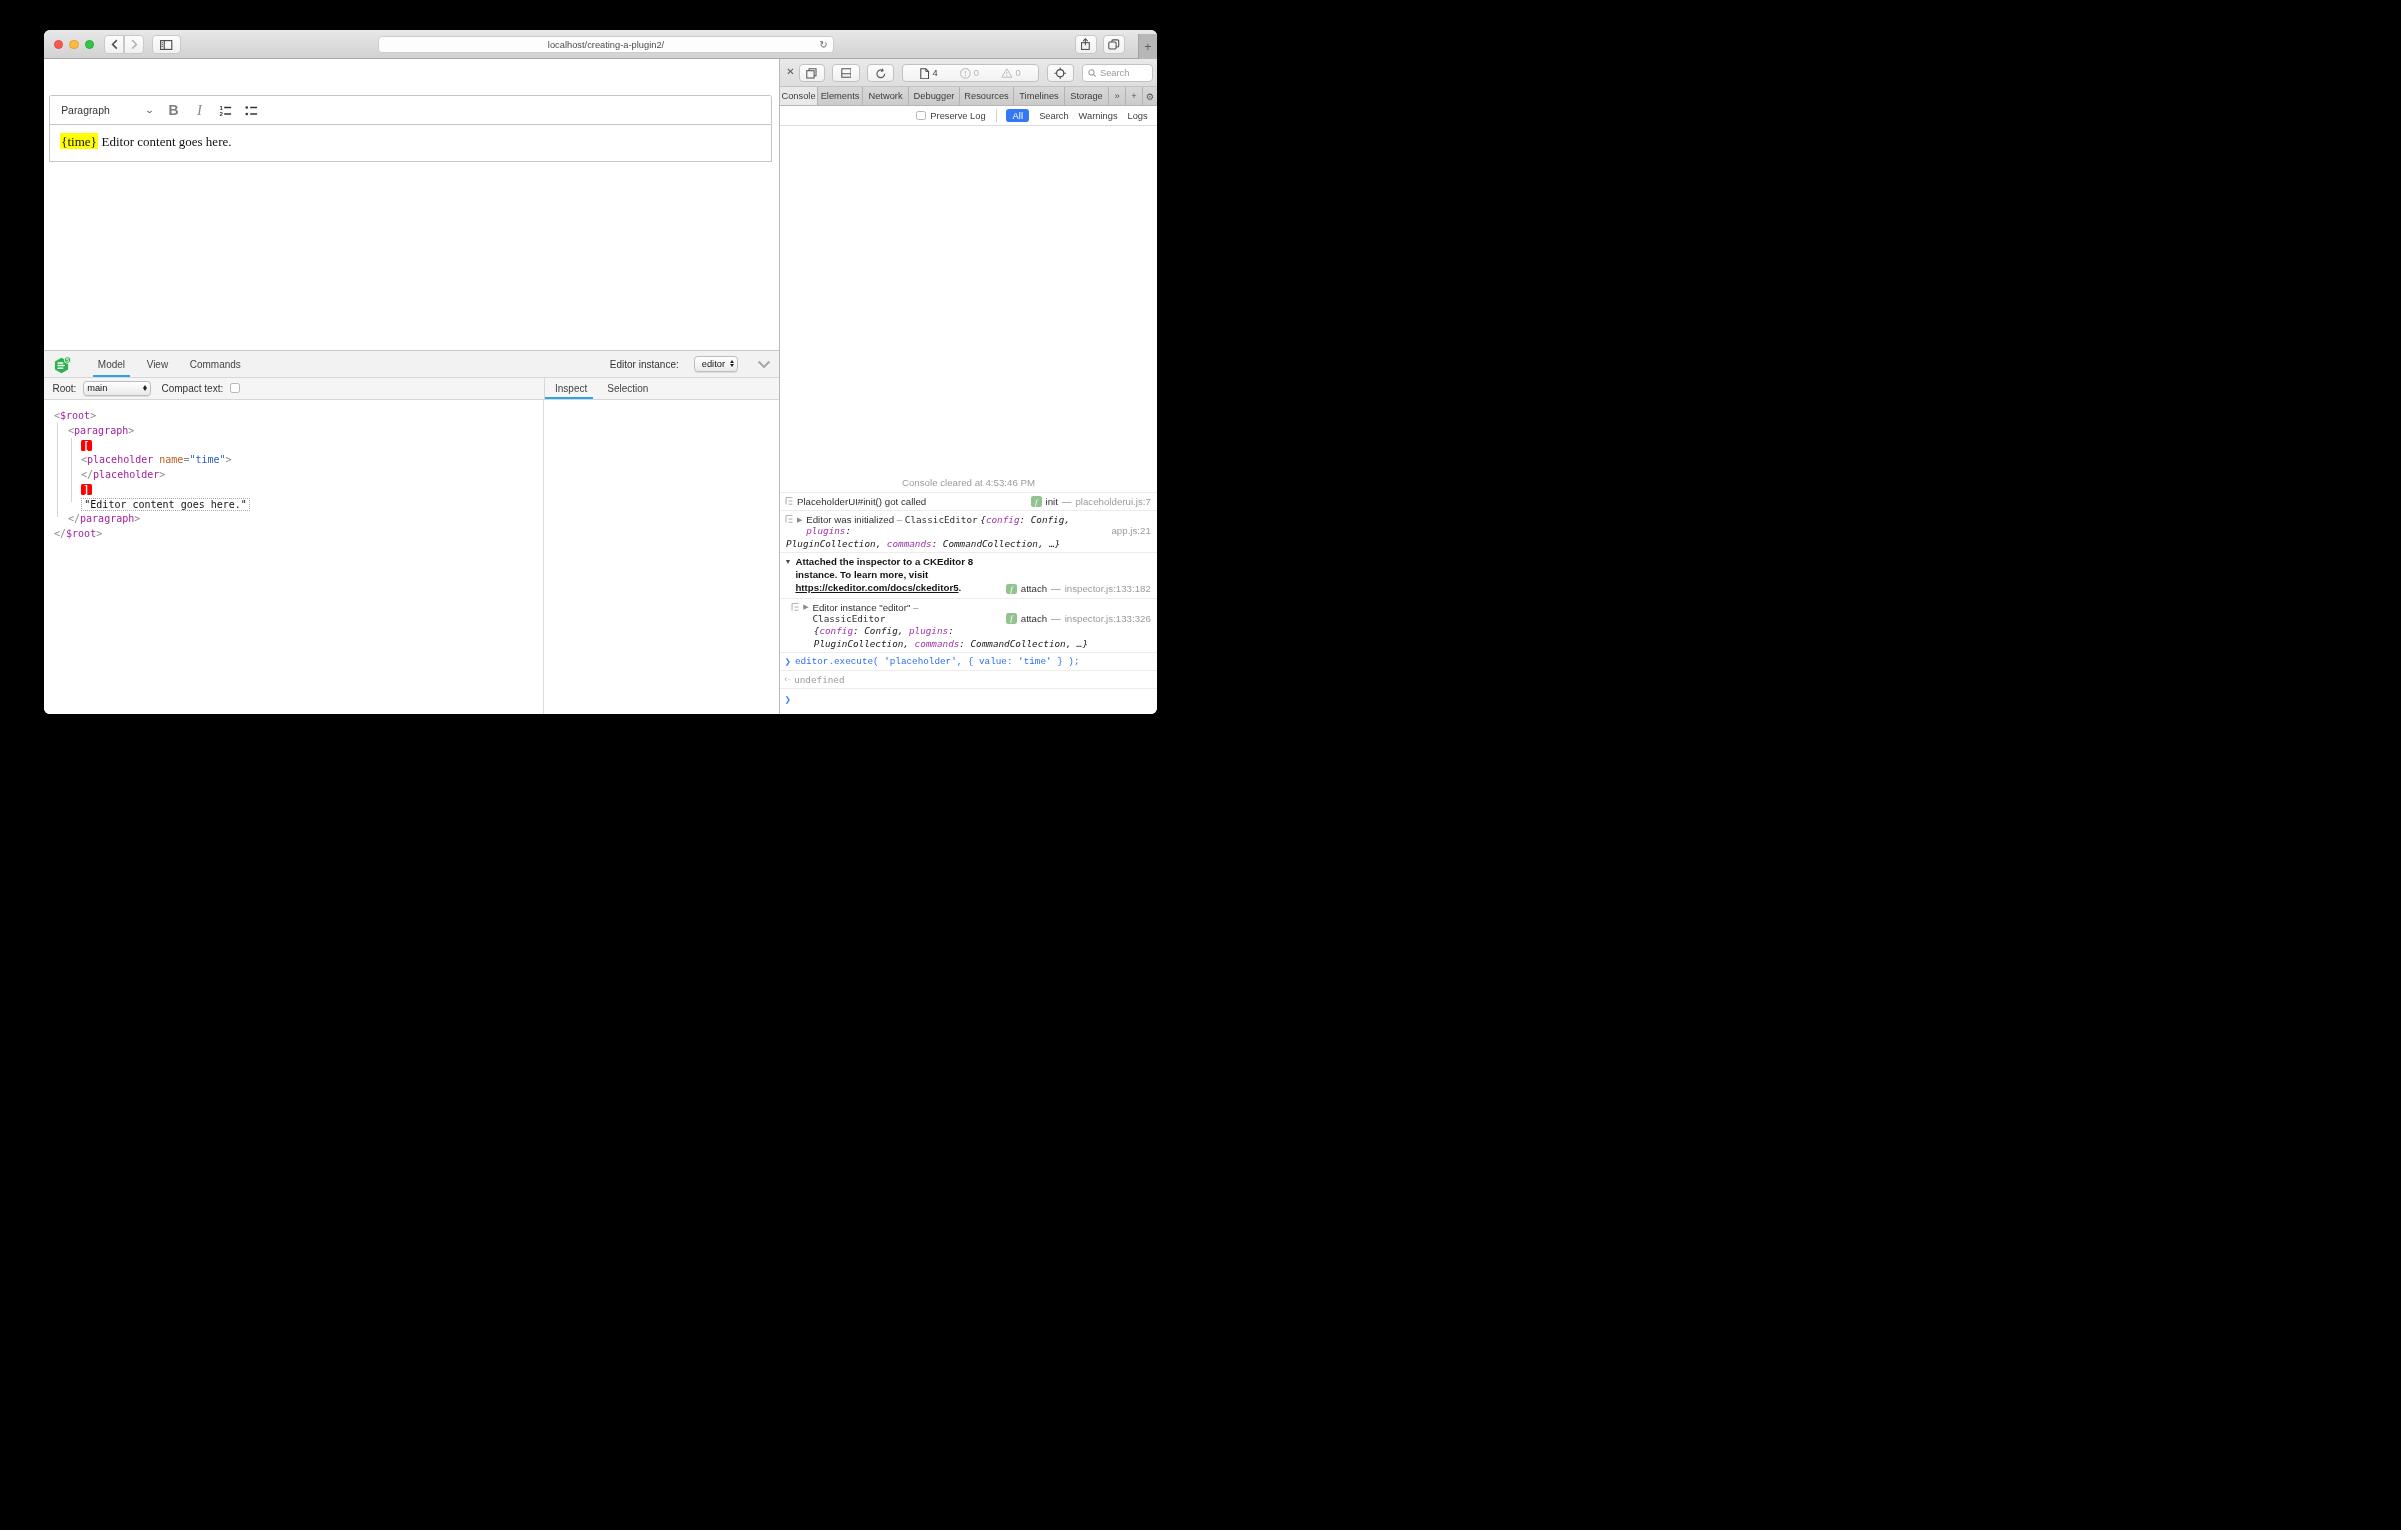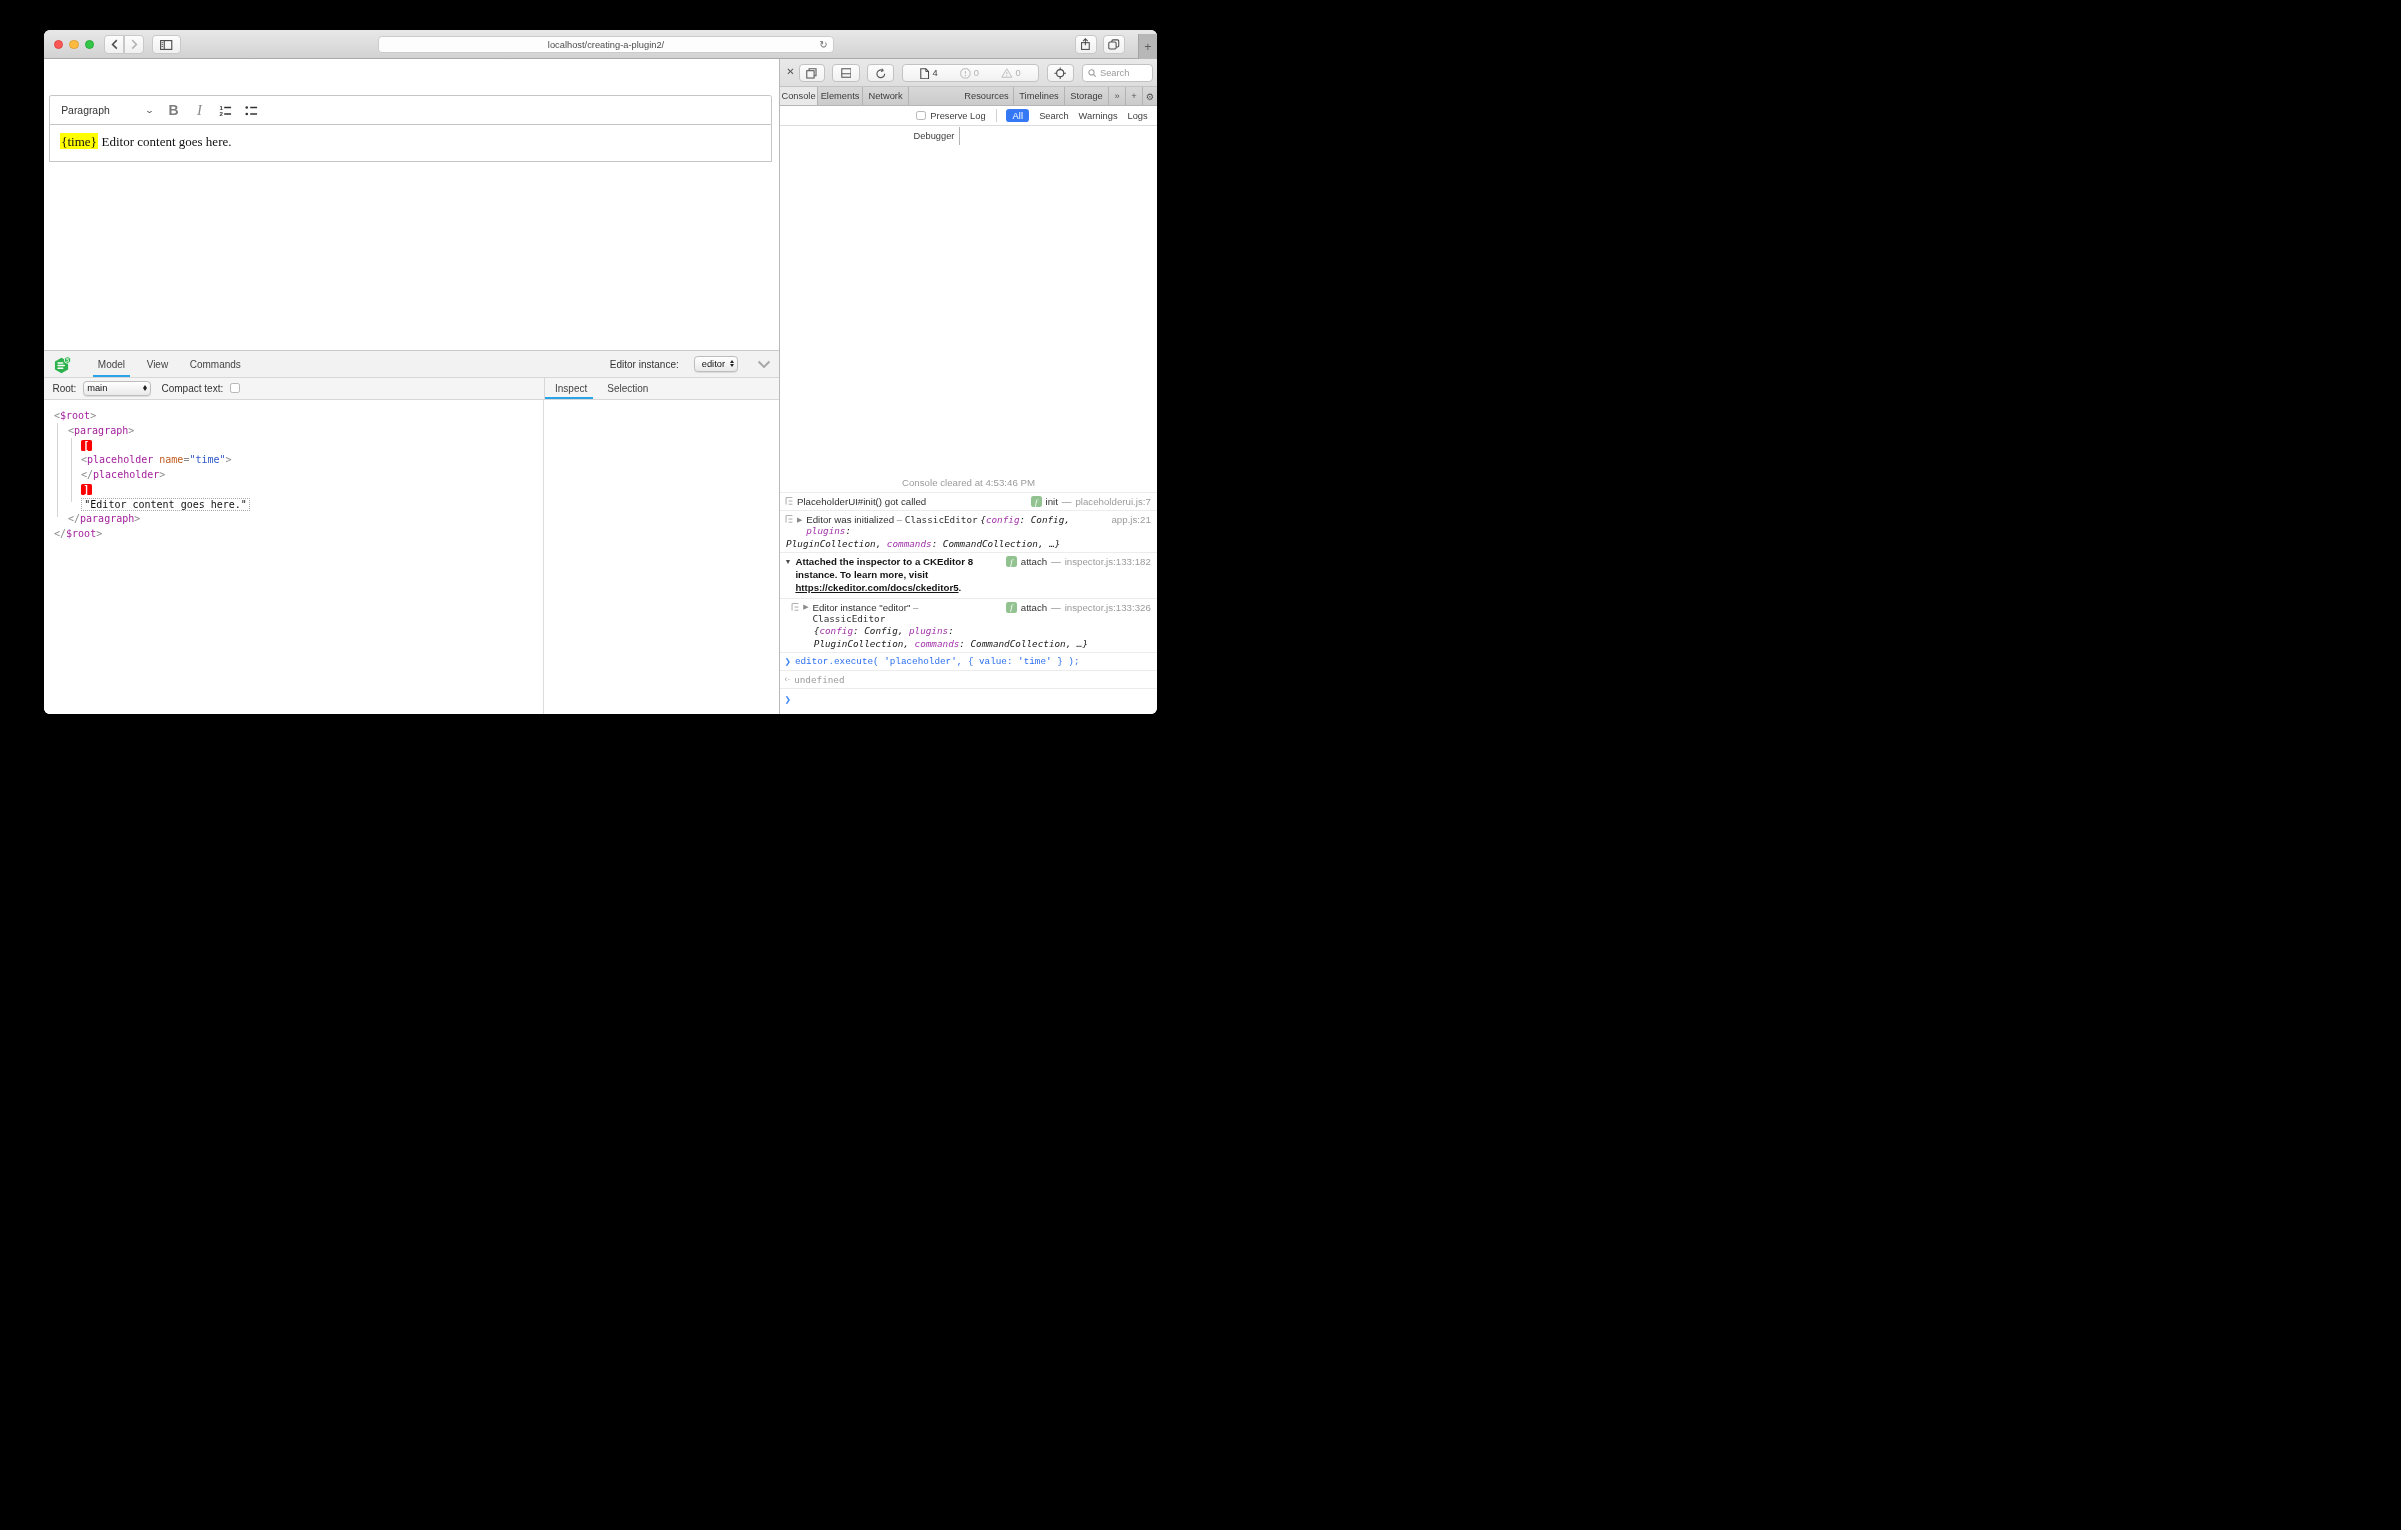--- a/index.html
+++ b/index.html
@@ -81,21 +81,21 @@
   .dt-tab.sq { width:17px; padding:0; color:#555; }
   .dt-filter { position:absolute; left:0; top:47px; width:100%; height:20px; background:#fff; border-bottom:0.8px solid #dcdcdc; display:flex; align-items:center; justify-content:flex-end; gap:10px; padding-right:9.3px; font-size:9.3px; color:#3d3d3d; }
   .chk12 { width:9.3px; height:9.3px; background:#fff; border:0.8px solid #b6b6b6; border-radius:2.3px; }
   .pl-wrap { display:flex; align-items:center; gap:4.6px; }
   .vdiv { width:0.8px; height:12.4px; background:#d2d2d2; }
   .pill { background:#3478f6; color:#fff; border-radius:3.1px; padding:1.5px 6.2px; }
 
   .console-log { position:absolute; left:0; right:0; bottom:3.1px; font-size:9.7px; color:#303030; }
   .crow { border-bottom:0.8px solid #ececec; padding:3.1px 6.2px 3.1px 4.6px; position:relative; }
   .cleared { text-align:center; color:#9b9b9b; padding:3.1px 0 3.9px; }
-  .rflex { display:flex; justify-content:space-between; align-items:flex-start; gap:14px; }
+  .rflex { display:flex; justify-content:space-between; align-items:flex-end; gap:14px; }
   .rleft { display:flex; align-items:flex-start; gap:3.9px; min-width:0; }
   .rright { white-space:nowrap; display:flex; align-items:center; gap:3.9px; flex:0 0 auto; }
   .loc { color:#9b9b9b; }
   .fname { color:#333; }
   .fbadge { width:10.8px; height:10.8px; background:#91c290; border-radius:2.3px; color:#fff; font-family:"Liberation Serif",serif; font-style:italic; font-size:8.5px; display:inline-flex; align-items:center; justify-content:center; }
   .tri { font-size:7px; color:#8a8a8a; padding-top:1.5px; }
   .tri.open { color:#4a4a4a; }
   .mono { font-family:"DejaVu Sans Mono",monospace; font-size:9.3px; }
   .objprev { font-family:"DejaVu Sans Mono",monospace; font-size:9.3px; font-style:italic; color:#1a1a1a; }
   .okey { color:#a233aa; }
@@ -336,21 +336,21 @@
     <div class="dt-tabs">
       <div class="dt-tab active" style="width:38px;">
           <span>Console</span>
         </div>
       <div class="dt-tab" style="width:45px;">
           <span>Elements</span>
         </div>
       <div class="dt-tab" style="width:46px;">
           <span>Network</span>
         </div>
-      <div class="dt-tab" style="width:51px;margin-top:40px;">
+      <div class="dt-tab" style="width:51px;">
           <span>Debugger</span>
         </div>
       <div class="dt-tab" style="width:54px;">
           <span>Resources</span>
         </div>
       <div class="dt-tab" style="width:51px;">
           <span>Timelines</span>
         </div>
       <div class="dt-tab" style="width:44px;">
           <span>Storage</span>

